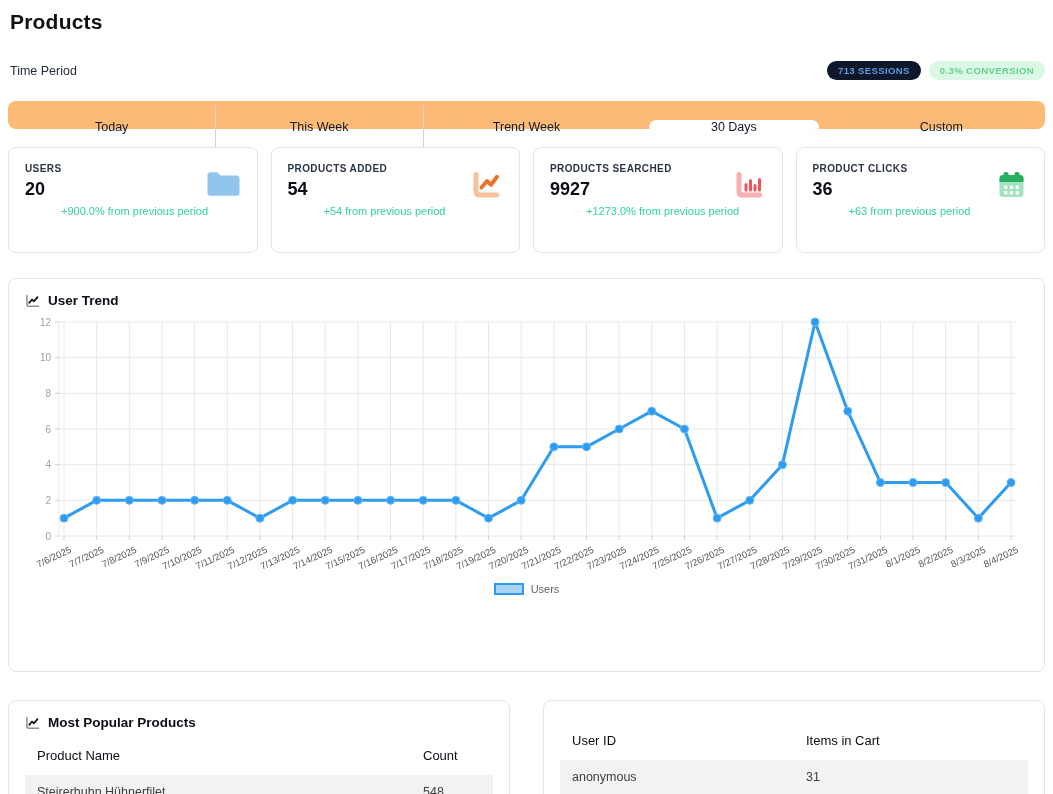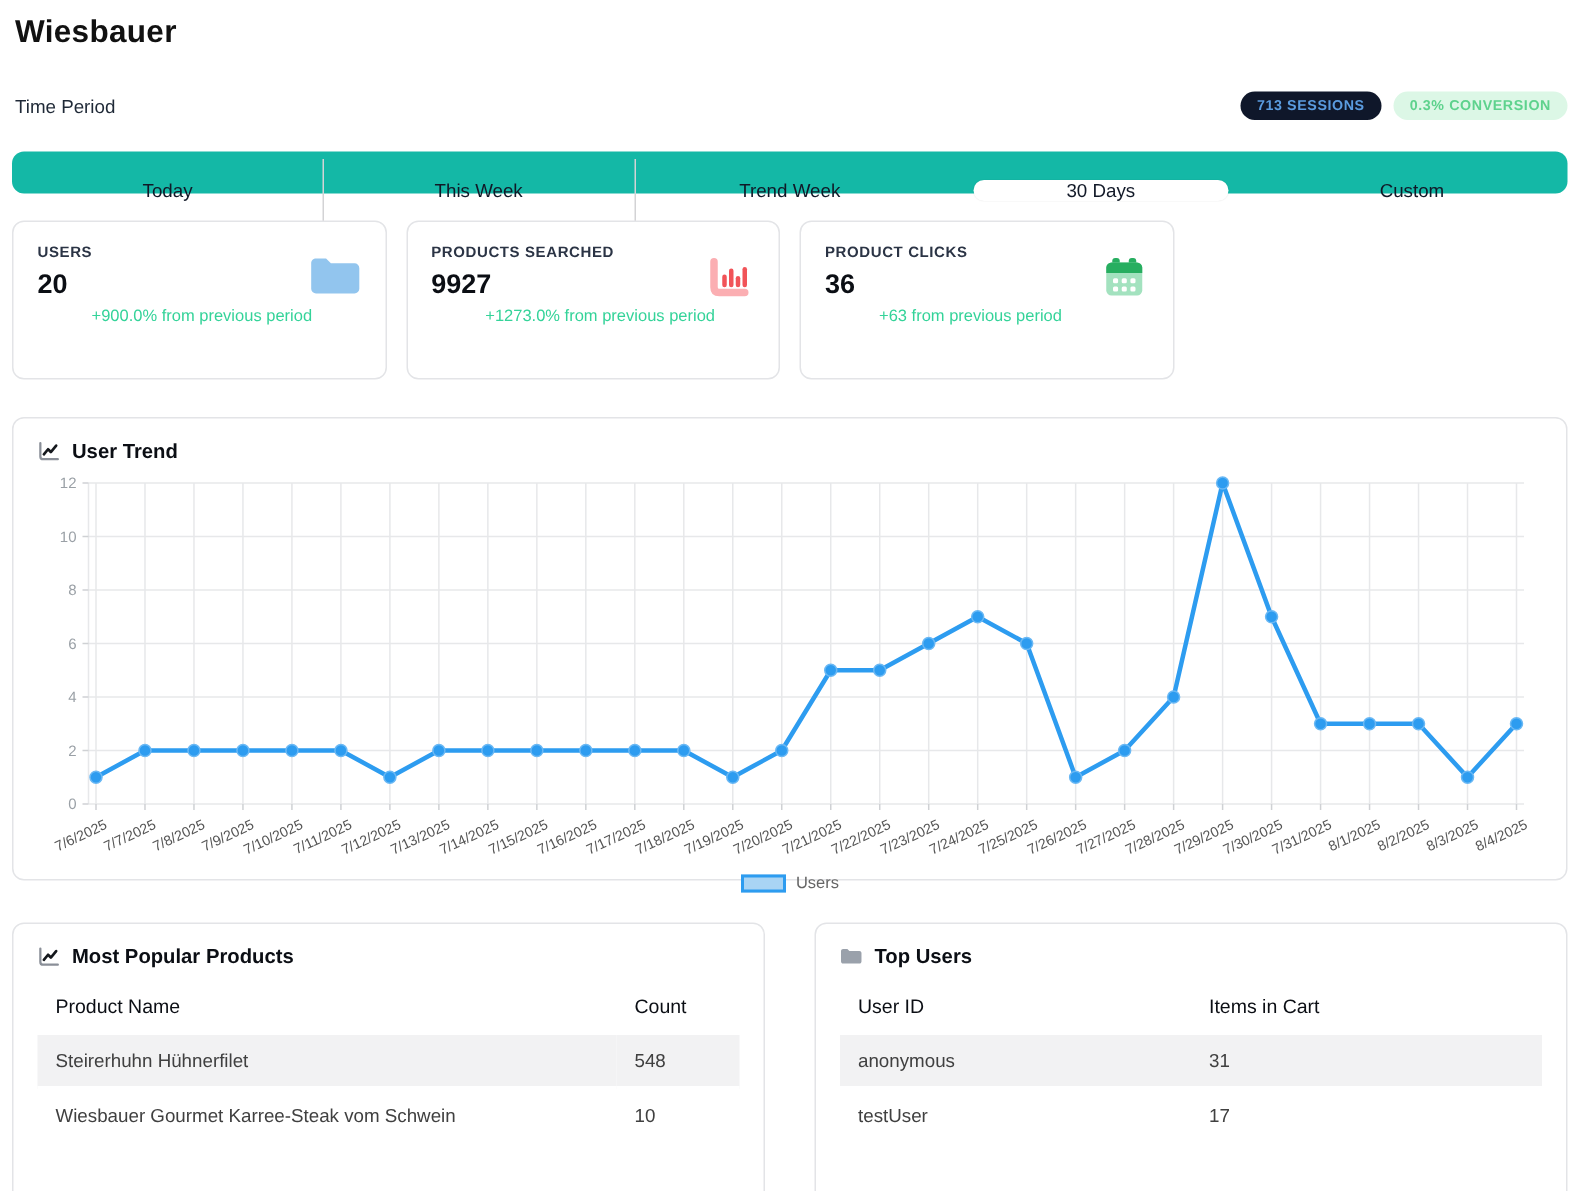--- a/index.html
+++ b/index.html
@@ -13,41 +13,41 @@
 
   h1.page-title { font-size: 21px; font-weight: 700; margin: 4px 0 27px 2px; letter-spacing: .2px; }
 
   .subheader { display: flex; justify-content: space-between; align-items: center; margin: 0 0 21px 0; }
   .time-period-label { font-size: 12.5px; color: #1f2937; padding-left: 2px; }
   .badges { display: flex; gap: 8px; }
   .badge { font-size: 9.5px; font-weight: 700; letter-spacing: .4px; padding: 4px 11px; border-radius: 10px; }
 
   .tabs {
     display: grid; grid-template-columns: repeat(5, 1fr);
-    background: #14b8a6; border-radius: 8px; height: 28px; margin-bottom: 18px;
+    background: #fdba74; border-radius: 8px; height: 28px; margin-bottom: 18px;
   }
   .tab {
     display: flex; align-items: center; justify-content: center;
     font-size: 12.5px; color: #111827; cursor: pointer; position: relative; user-select: none;
   }
   .tab.sep::before { content: ""; position: absolute; left: 0; top: 5px; bottom: 5px; width: 1px; background: #d3d3d5; }
   .tab.selected { background: #fff; border-radius: 7px; margin: 19px; box-shadow: 0 0 1px rgba(0,0,0,.12); }
 
   .stats { display: grid; grid-template-columns: repeat(4, 1fr); gap: 13px; margin-bottom: 25px; }
   .stat-card { position: relative; border: 1px solid #e3e4e7; border-radius: 8px; background: #fff; height: 106px; padding: 15px 16px; }
   .stat-label { font-size: 10px; font-weight: 700; color: #2b3445; letter-spacing: .4px; margin-bottom: 5px; }
   .stat-value { font-size: 18px; font-weight: 700; color: #0b0e14; margin-bottom: 5px; }
   .stat-delta { font-size: 11px; margin-left: 36px; }
   .stat-icon { position: absolute; top: 21px; right: 16px; }
 
   .panel { border: 1px solid #e3e4e7; border-radius: 8px; background: #fff; padding: 14px 16px; }
   .panel-title { display: flex; align-items: center; gap: 8px; font-size: 13.5px; font-weight: 700; color: #0b0e14; }
   .panel-title .icon { display: inline-flex; }
 
-  .chart-panel { height: 309px; margin-bottom: 28px; }
+  .chart-panel { height: 394px; margin-bottom: 28px; }
   .chart-wrap { margin-top: 6px; }
   #trend-chart { display: block; font-family: "Liberation Sans", sans-serif; }
   .legend { display: flex; justify-content: center; align-items: center; gap: 7px; margin-top: 1px; }
   .legend-swatch { width: 30px; height: 12px; }
   .legend-label { font-size: 11px; color: #666; }
 
   .bottom-grid { display: grid; grid-template-columns: 1fr 1fr; gap: 33px; }
   .bottom-grid .panel { height: 220px; }
 
   table { width: 100%; border-collapse: collapse; margin-top: 8px; }
@@ -56,21 +56,21 @@
   tbody tr { border-bottom: 3px solid #fff; }
   tbody tr:nth-child(odd) { background: #f2f2f3; }
   .products-table th:last-child, .products-table td:last-child { width: 82px; }
   .users-table th, .users-table td { width: 50%; }
 </style>
 </head>
 <body>
 
 <div class="page">
 
-  <h1 class="page-title">Wiesbauer</h1>
+  <h1 class="page-title">Products</h1>
 
   <div class="subheader">
     <span class="time-period-label">Time Period</span>
     <div class="badges">
         <div class="badge" style="background: #0f172a; color: rgb(91, 156, 224);">713 SESSIONS</div>
         <div class="badge" style="background: rgb(220, 247, 230); color: rgb(94, 210, 141);">0.3% CONVERSION</div>
       </div>
   </div>
 
   <div class="tabs">
@@ -81,20 +81,29 @@
       <div class="tab">Custom</div>
     </div>
 
   <div class="stats">
       <div class="stat-card">
         <div class="stat-label">USERS</div>
         <div class="stat-value">20</div>
         <div class="stat-delta" style="color: rgb(52, 211, 153);">+900.0% from previous period</div>
         <span class="stat-icon"><svg width="35" height="30" viewBox="0 0 24 20">
             <path d="M1 4.1C1 2.9 2 2 3.2 2h4.6l2.2 2.2h10.8A2.2 2.2 0 0 1 23 6.4v9.4a2.2 2.2 0 0 1-2.2 2.2H3.2A2.2 2.2 0 0 1 1 15.8z" fill="#92c5ee"></path>
+          </svg></span>
+      </div>
+      <div class="stat-card">
+        <div class="stat-label">PRODUCTS ADDED</div>
+        <div class="stat-value">54</div>
+        <div class="stat-delta" style="color: rgb(52, 211, 153);">+54 from previous period</div>
+        <span class="stat-icon"><svg width="34" height="32" viewBox="0 0 32 32">
+            <path d="M6 5.5 v17 q0 3.5 3.5 3.5 h17" fill="none" stroke="#f8c19d" stroke-width="5" stroke-linecap="round"></path>
+            <path d="M11.5 18.5 l5.5-6.5 4 3.8 6-8" fill="none" stroke="#ee7330" stroke-width="4" stroke-linecap="round" stroke-linejoin="round"></path>
           </svg></span>
       </div>
       <div class="stat-card">
         <div class="stat-label">PRODUCTS SEARCHED</div>
         <div class="stat-value">9927</div>
         <div class="stat-delta" style="color: rgb(52, 211, 153);">+1273.0% from previous period</div>
         <span class="stat-icon"><svg width="34" height="32" viewBox="0 0 32 32">
             <path d="M6 5.5 v17 q0 3.5 3.5 3.5 h17" fill="none" stroke="#fbaeb2" stroke-width="5" stroke-linecap="round"></path>
             <g fill="#f15358">
               <rect x="11.5" y="14" width="3" height="8.5" rx="1.5"></rect>
@@ -316,28 +325,20 @@
             </tr>
             <tr>
               <td>Wiesbauer Gourmet Karree-Steak vom Schwein</td>
               <td>10</td>
             </tr>
           </tbody>
         </table>
     </div>
 
     <div class="panel">
-      <div class="panel-title">
-        <span class="icon">
-          <svg width="15" height="13" viewBox="0 0 22 18">
-              <path d="M1 3.8C1 2.7 1.9 1.8 3 1.8h4.2l2 2H19c1.1 0 2 .9 2 2v8.4c0 1.1-.9 2-2 2H3c-1.1 0-2-.9-2-2z" fill="#9aa1ab"></path>
-            </svg>
-        </span>
-        <span>Top Users</span>
-      </div>
       <table class="users-table" id="users-table">
           <thead>
             <tr>
               <th>User ID</th>
               <th>Items in Cart</th>
             </tr>
           </thead>
           <tbody>
             <tr>
               <td>anonymous</td>

